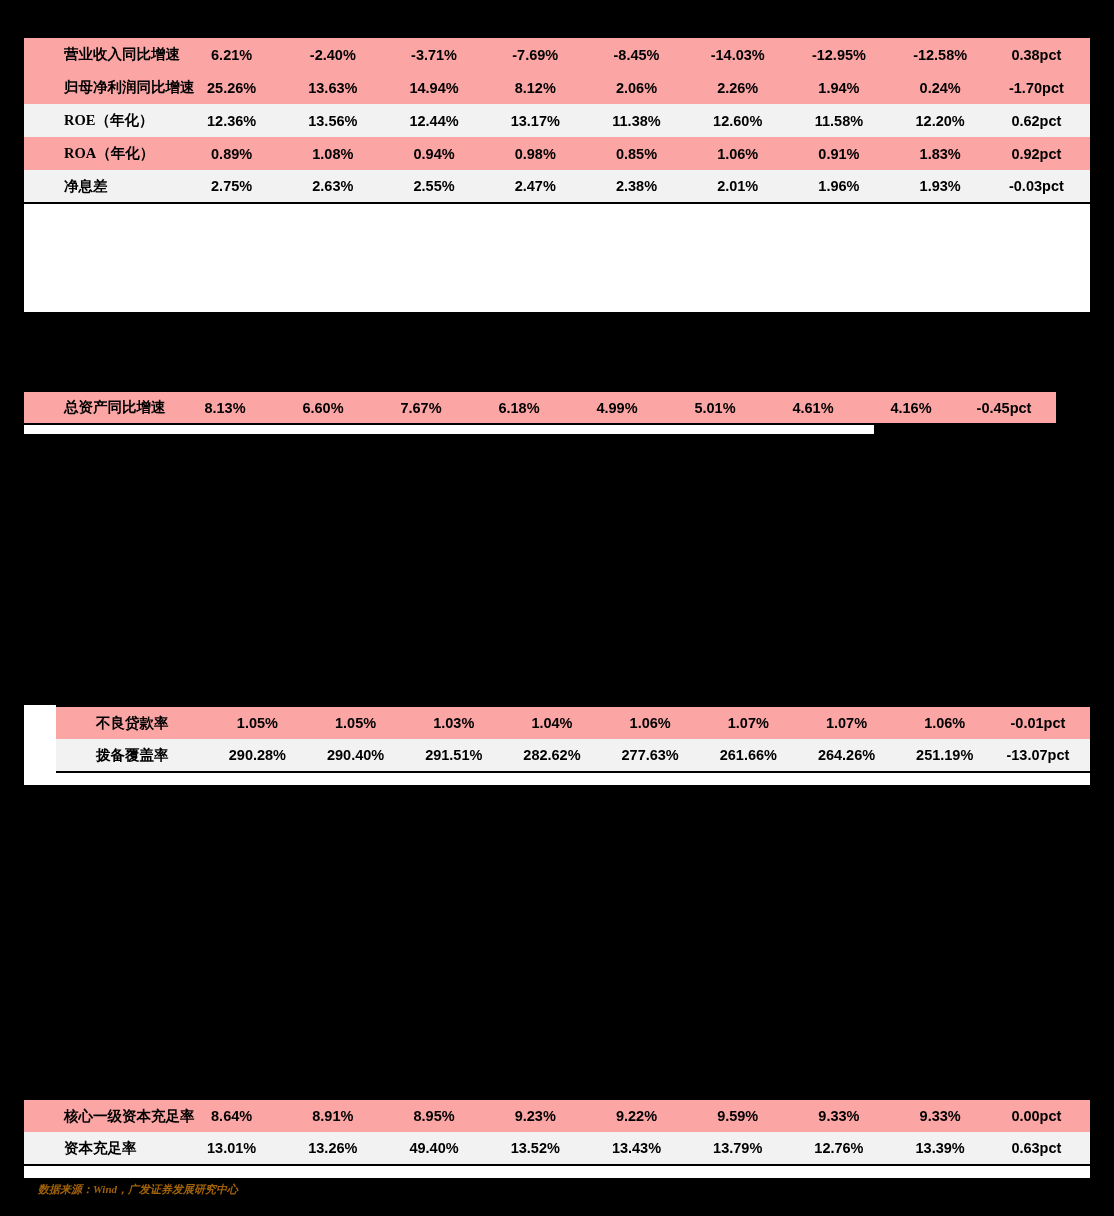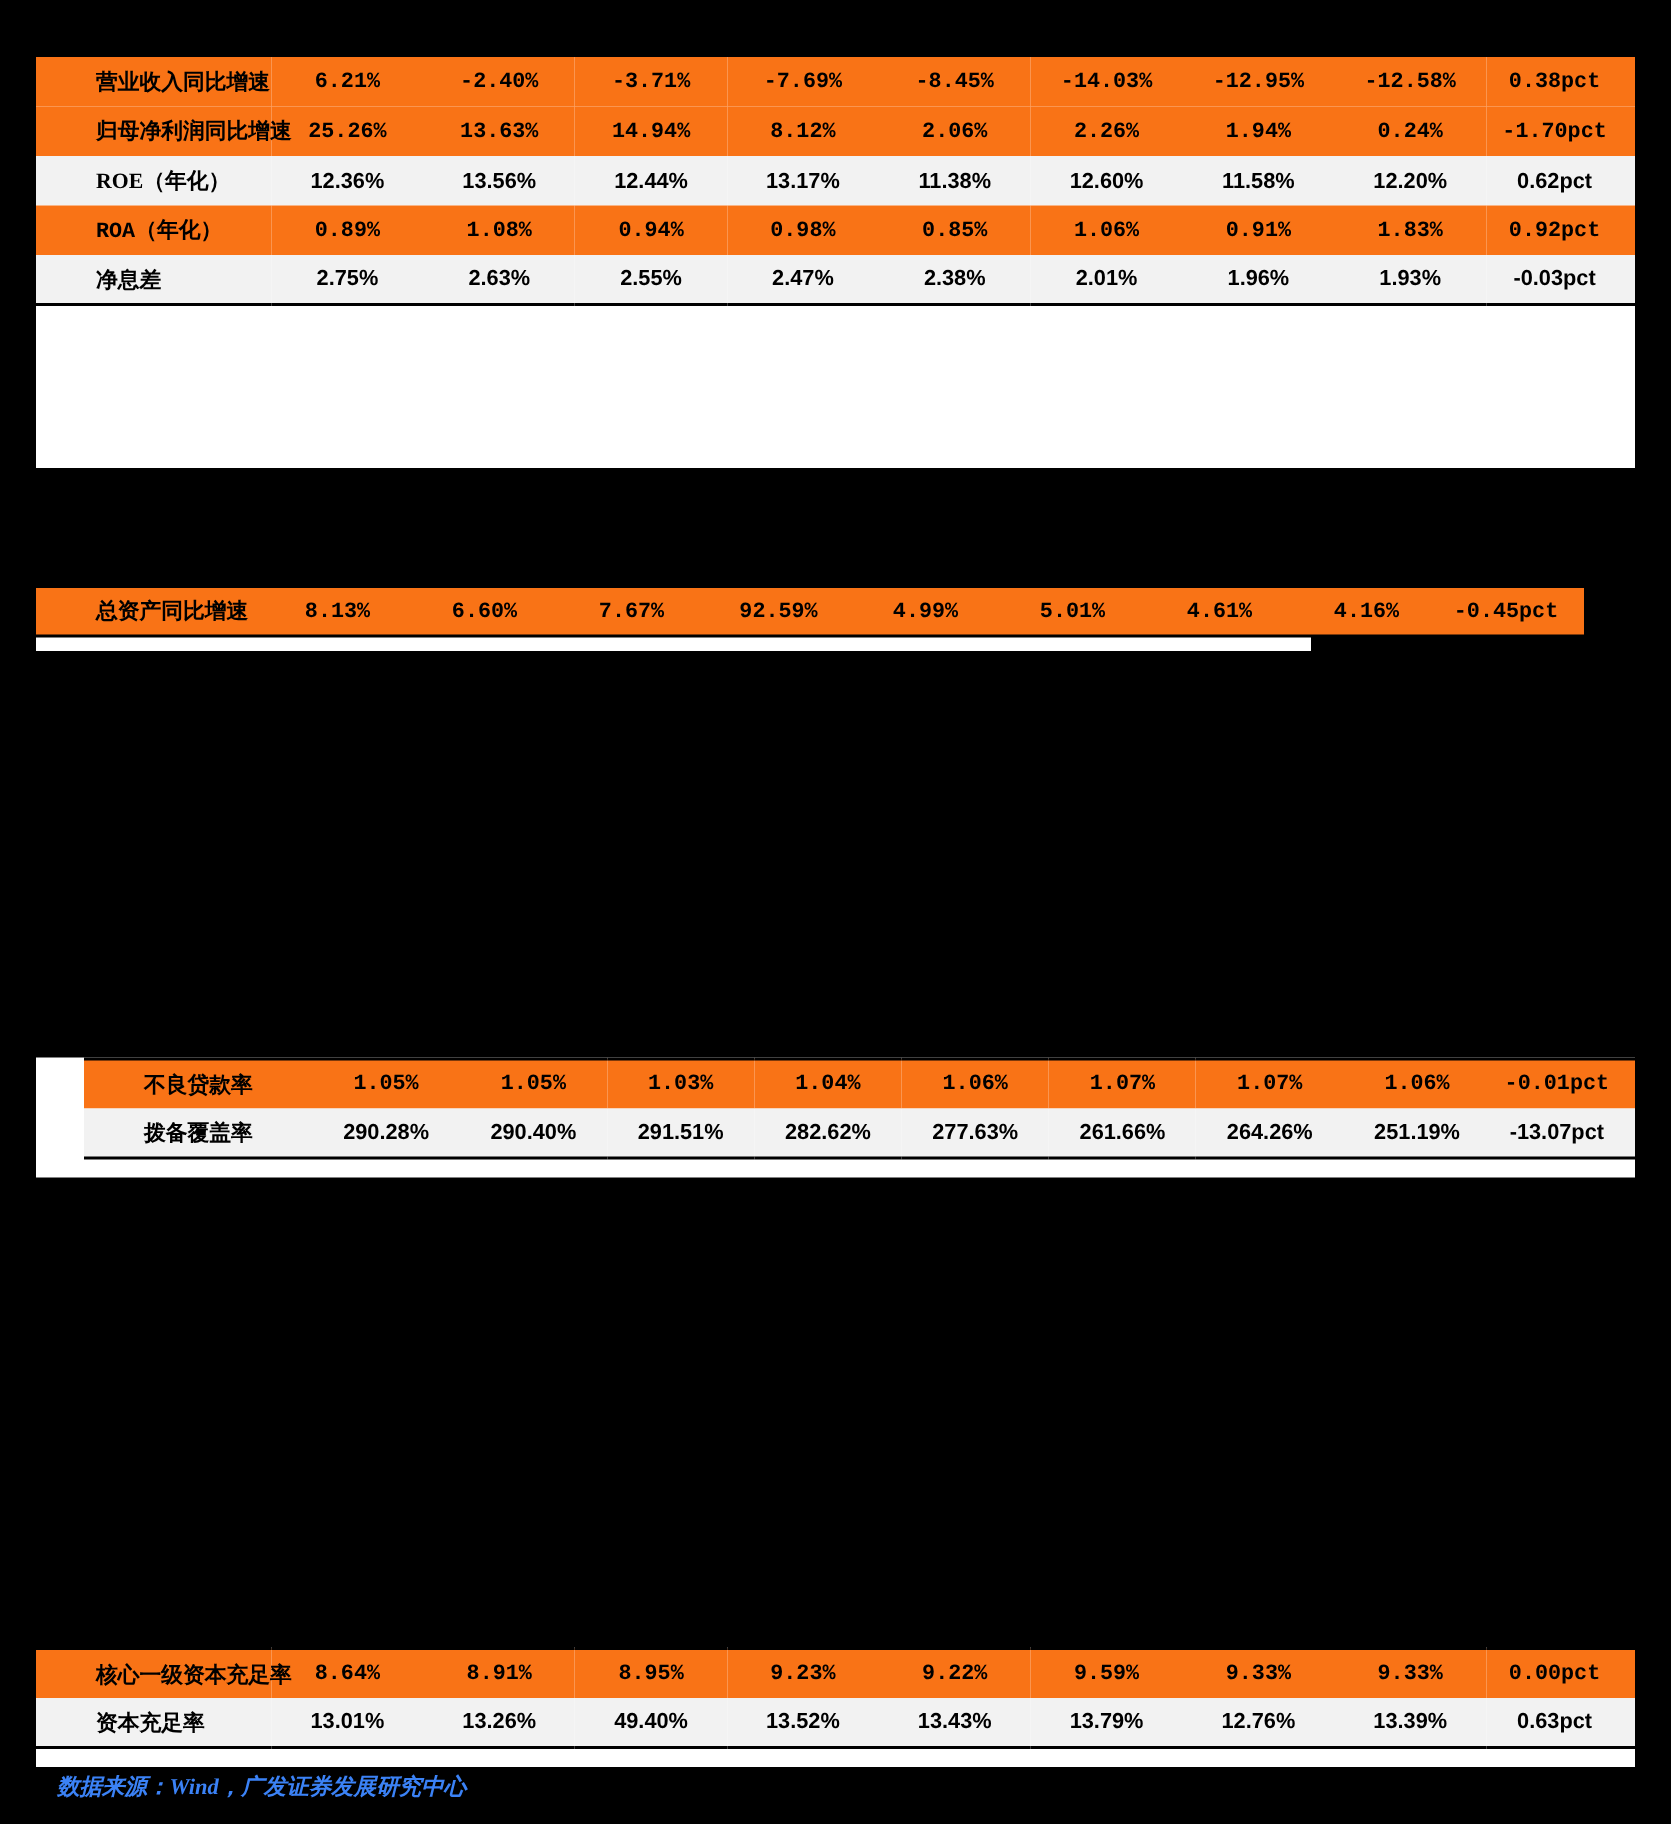--- a/index.html
+++ b/index.html
@@ -65,41 +65,40 @@
     height: 36px;
     background: #d9e7f5;
   }
   .hdr td.c-label {
     background: #d9e7f5;
   }
   .row-alt td {
     background: #f2f2f2;
   }
   .row-plain td {
-    background: #f97316;
-    font-family: Liberation Mono, monospace;
+    background: #fca5a5;
   }
   .rule-top {
     border-top: 2px solid #000000;
   }
   .rule-bot {
     border-bottom: 2px solid #000000;
   }
   .rule-thin-bot {
     border-bottom: 1px solid #000000;
   }
   .source {
     position: absolute;
     left: 38px;
     top: 1182px;
     font-family: "Liberation Serif", serif;
-    font-size: 15px;
+    font-size: 11px;
     font-weight: bold;
     font-style: italic;
-    color: #3b82f6;
+    color: #a16207;
     white-space: nowrap;
   }
   
   #band-top    { left: 24px; top: 38px;   width: 1066px; height: 274px; }
   #band-assets { left: 24px; top: 390px;  width: 850px; height: 44px;  }
   #band-asset-q{ left: 24px; top: 705px;  width: 1066px; height: 80px; padding-left: 32px;  }
   #band-cap    { left: 24px; top: 1098px; width: 1066px; height: 80px;  }
 </style>
 </head>
 <body>
@@ -180,21 +179,21 @@
   </div>
 
   <div class="band" id="band-assets">
     <table class="grid">
       <tbody>
           <tr class="row-plain rule-top rule-bot">
         <td class="c-label">总资产同比增速</td>
         <td class="c-val">8.13%</td>
         <td class="c-val">6.60%</td>
         <td class="c-val">7.67%</td>
-        <td class="c-val">92.59%</td>
+        <td class="c-val">6.18%</td>
         <td class="c-val">4.99%</td>
         <td class="c-val">5.01%</td>
         <td class="c-val">4.61%</td>
         <td class="c-val">4.16%</td>
         <td class="c-last">-0.45pct</td>
       </tr>
     </tbody>
       </table>
   </div>
 

